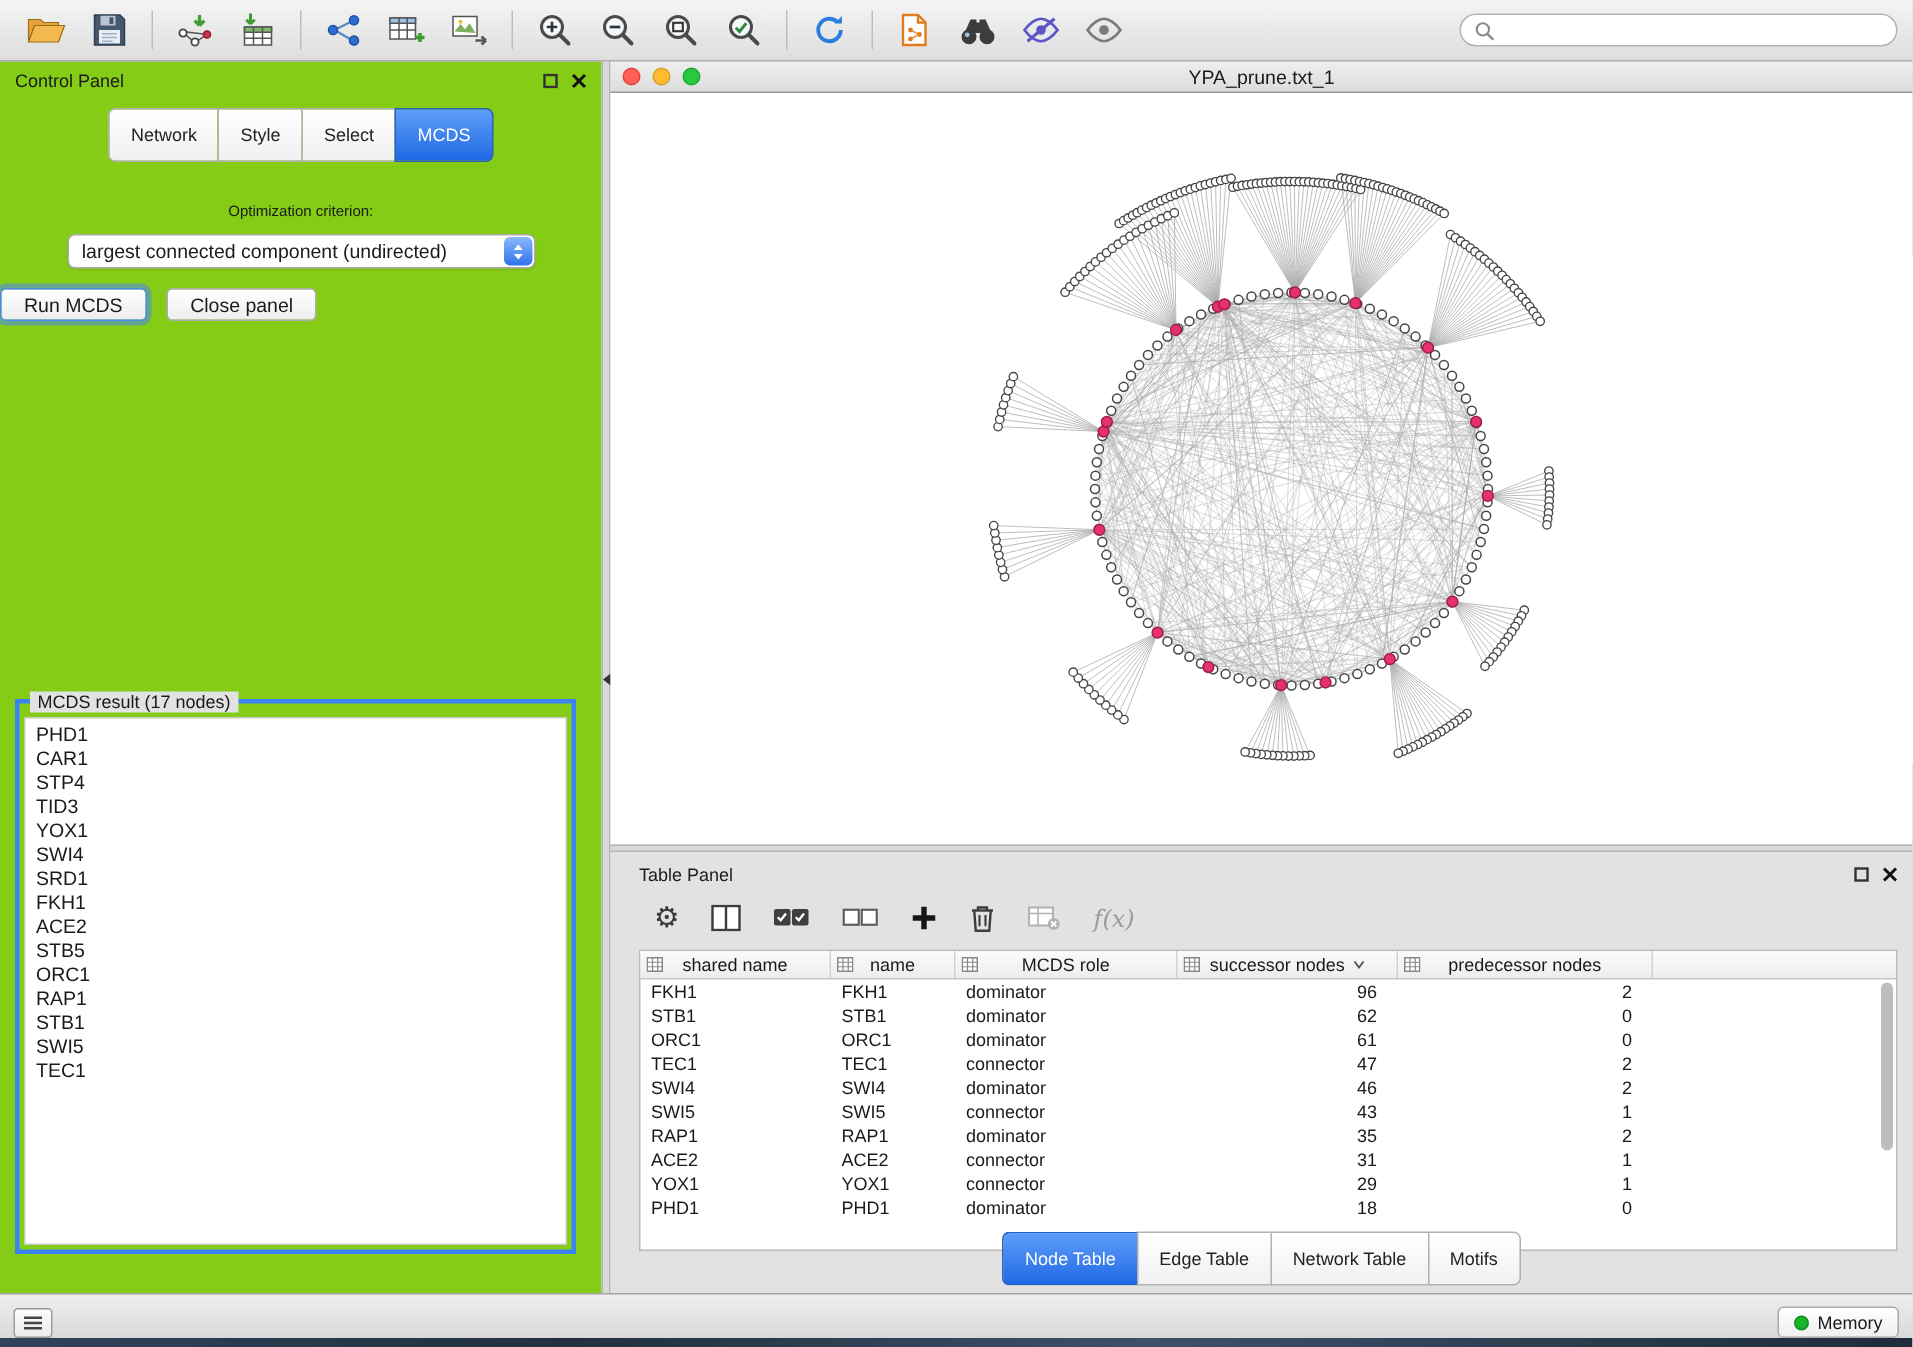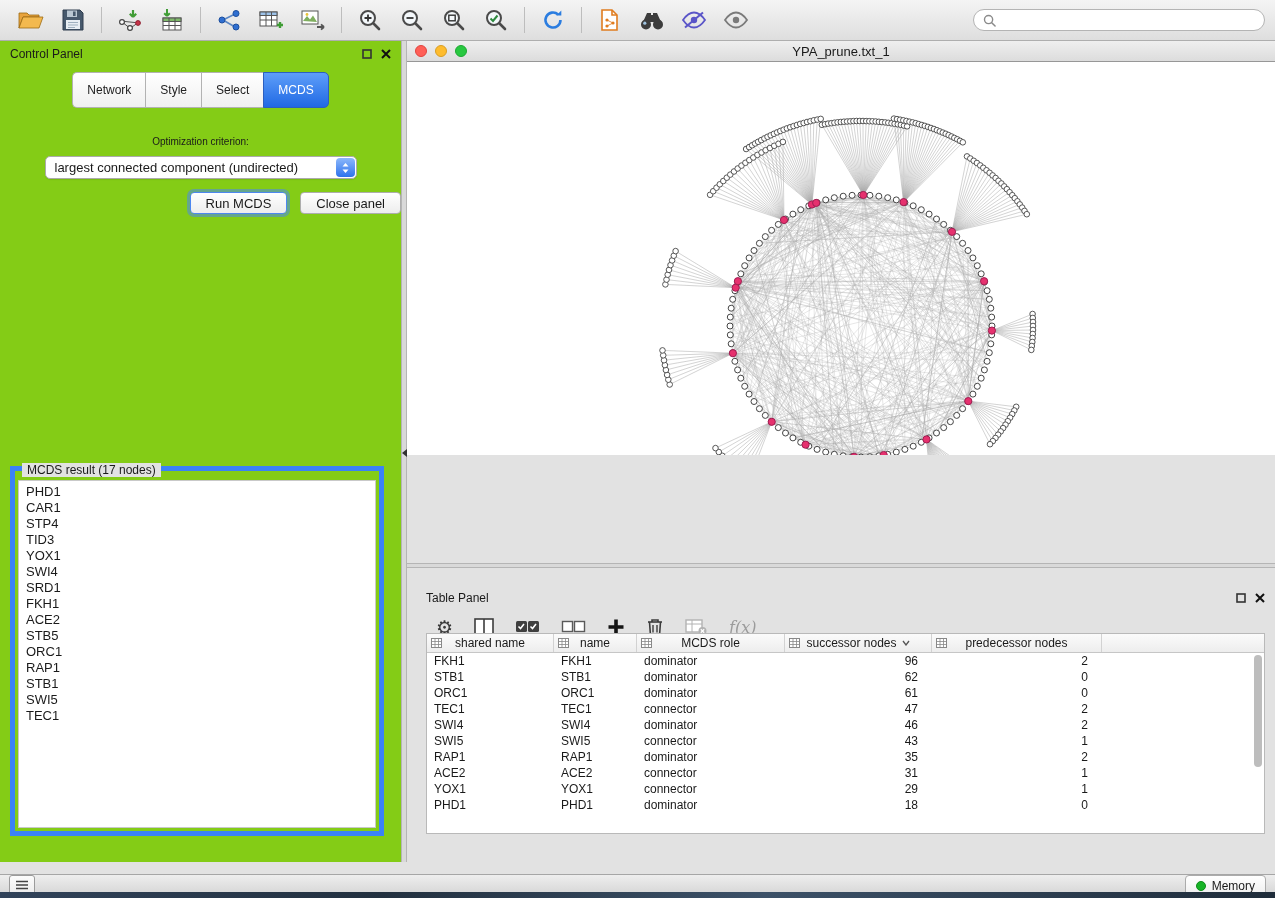--- a/index.html
+++ b/index.html
@@ -23,65 +23,65 @@
 .hdr-buttons{margin-left:auto;display:flex;align-items:center;gap:9px}
 .icon-btn{border:none;background:none;display:flex;align-items:center;cursor:pointer;padding:0}
 .seg-row{display:flex;justify-content:center;margin-top:5px}
 .seg{height:36px;display:flex;align-items:center;padding:0 14px;font-size:12px;background:linear-gradient(#ffffff,#f0f0f0);border:1px solid #b2b2b2;border-right:none;cursor:pointer;color:#222}
 .seg:first-child{border-radius:5px 0 0 5px}
 .seg:last-child{border-radius:0 5px 5px 0;border-right:1px solid #b2b2b2}
 .seg.active{background:linear-gradient(#5e9ef9,#2069e4);color:#fff;border-color:#2b5fc0}
 .opt-label{text-align:center;margin-top:28px;font-size:10px}
 .combo{width:312px;height:23px;margin:9px auto 0;background:#fff;border:1px solid #ababab;border-radius:5px;position:relative;display:flex;align-items:center;padding:0 26px 0 9px;font-size:13px;cursor:pointer;box-shadow:0 1px 1px rgba(0,0,0,.08)}
 .combo-cap{position:absolute;right:1px;top:1px;bottom:1px;width:19px;border-radius:4px;background:linear-gradient(#8cb8fb,#2e72ec);display:flex;align-items:center;justify-content:center}
-.btn-row{display:flex;justify-content:flex-end;gap:13px;margin-top:13px}
+.btn-row{display:flex;justify-content:flex-start;gap:13px;margin-top:13px}
 .mac-btn{height:22px;padding:0 15px;font-size:13px;background:linear-gradient(#ffffff,#ededed);border:1px solid #adadad;border-radius:4px;cursor:pointer}
 .mac-btn.focused{box-shadow:0 0 0 3px rgba(77,135,240,.55);border-color:#4d87f0}
-.result-box{position:absolute;left:10px;right:17px;top:425px;bottom:26px;border:5px solid #3b82f6}
+.result-box{position:absolute;left:10px;right:17px;top:425px;bottom:26px;border:3px solid #3b82f6}
 .result-legend{position:absolute;top:-8px;left:7px;background:#e2e2e2;padding:0 5px;font-size:12px}
 .result-list{position:absolute;left:3px;right:3px;top:9px;bottom:3px;background:#fff;border:1px solid #c9c9c9;overflow:hidden;padding:3px 7px;font-size:13px}
 .result-item{height:16px;line-height:16px}
 
 
 .v-splitter{position:absolute;top:0;bottom:0;left:401px;width:6px;background:#d9d9d9;border-left:1px solid #b5b5b5;border-right:1px solid #b5b5b5;cursor:col-resize}
 .collapse-arrow{position:absolute;top:408px;left:0;width:0;height:0;border-top:4px solid transparent;border-bottom:4px solid transparent;border-right:5px solid #333}
 .h-splitter{position:absolute;top:522px;left:0;right:0;height:5px;background:#d9d9d9;border-top:1px solid #b5b5b5;border-bottom:1px solid #b5b5b5;cursor:row-resize}
 
 
 .right-area{position:absolute;top:0;bottom:0;left:407px;right:0}
-.network-window{position:absolute;top:0;left:0;right:0;height:414px}
+.network-window{position:absolute;top:0;left:0;right:0;height:522px}
 .net-titlebar{position:relative;height:21px;background:linear-gradient(#efefef,#dcdcdc);border-bottom:1px solid #979797;display:flex;align-items:center;gap:8px;padding:0 8px}
 .tl{width:12px;height:12px;border-radius:50%;cursor:pointer}
 .tl.red{background:#ff5f57;border:1px solid #e0443e}
 .tl.yellow{background:#febc2e;border:1px solid #d89e24}
 .tl.green{background:#28c840;border:1px solid #1da832}
 .net-title{position:absolute;left:0;right:0;text-align:center;font-size:13px;pointer-events:none}
 .net-canvas{position:absolute;top:21px;left:0;right:0;bottom:0;background:#fff;overflow:hidden}
 
 
 .table-panel{position:absolute;top:527px;left:0;right:0;bottom:0;background:#e2e2e2}
-.table-panel .panel-header{padding:0 10px 0 19px;height:24px;margin-top:18px}
+.table-panel .panel-header{padding:0 10px 0 19px;height:24px;margin-top:3px}
 .table-toolbar{height:34px;display:flex;align-items:center;gap:21px;padding-left:29px}
 .tt-btn{border:none;background:none;display:flex;align-items:center;cursor:pointer;padding:0}
 .gear-glyph{font-size:19px;color:#3a3a3a;line-height:1}
 .fx-label{font-family:"DejaVu Serif","Liberation Serif",serif;font-style:italic;font-size:16px;color:#9b9b9b}
 .table-wrap{position:absolute;left:19px;right:10px;top:65px;bottom:28px;background:#fff;border:1px solid #b9b9b9}
 .thead{display:flex;height:19px;background:linear-gradient(#fbfbfb,#ededed);border-bottom:1px solid #c6c6c6}
 .th{position:relative;display:flex;align-items:center;justify-content:center;font-size:12px;border-right:1px solid #d2d2d2;cursor:pointer;gap:5px}
 .th .hicon{position:absolute;left:4px;top:4px}
 .tr{display:flex;height:16px;align-items:center;cursor:pointer}
 .td{font-size:12px;padding-left:7px;white-space:nowrap;overflow:hidden}
 .td.num{text-align:right;padding-right:14px;padding-left:0}
 .col0{width:127px}.col1{width:83px}.col2{width:148px}.col3{width:147px}.col4{width:170px}
 .vscroll{position:absolute;top:20px;right:1px;bottom:1px;width:10px}
 .vthumb{position:absolute;top:1px;right:1px;width:8px;height:112px;border-radius:4px;background:#bdbdbd;cursor:pointer}
 .table-tabs{position:absolute;bottom:5px;left:0;right:0;display:flex;justify-content:center}
 
 
-.statusbar{position:absolute;left:0;right:0;bottom:6px;height:18px;background:linear-gradient(#eeeeee,#d9d9d9);border-top:1px solid #a6a6a6;display:flex;align-items:flex-start;padding:0 9px}
+.statusbar{position:absolute;left:0;right:0;bottom:6px;height:30px;background:linear-gradient(#eeeeee,#d9d9d9);border-top:1px solid #a6a6a6;display:flex;align-items:flex-end;padding:0 9px}
 .sb-menu{width:26px;height:20px;border:1px solid #9b9b9b;border-radius:3px;background:linear-gradient(#fcfcfc,#ececec);display:flex;align-items:center;justify-content:center;cursor:pointer}
 .memory-btn{margin-left:auto;height:21px;display:flex;align-items:center;gap:6px;border:1px solid #ababab;border-radius:4px;background:linear-gradient(#ffffff,#efefef);padding:0 10px;font-size:12px;cursor:pointer}
 .mem-dot{width:10px;height:10px;border-radius:50%;background:#17b427;border:1px solid #0f8c1c}
 .wallpaper{position:absolute;left:0;right:0;bottom:0;height:6px;background:linear-gradient(90deg,#31435a 0%,#22303f 30%,#3c5168 60%,#1f2c3a 100%)}
 </style>
 </head>
 <body>
 
 <div class="toolbar">
   <button class="tb-btn">
@@ -1506,20 +1506,26 @@
               <div class="td col2">dominator</div>
               <div class="td col3 num">18</div>
               <div class="td col4 num">0</div>
             </div>
           </div>
         <div class="vscroll">
             <div class="vthumb"></div>
           </div>
       </div>
 
+      <div class="table-tabs seg-row" id="table-tabs" style="margin-top:0">
+          <div class="seg active">Node Table</div>
+          <div class="seg">Edge Table</div>
+          <div class="seg">Network Table</div>
+          <div class="seg">Motifs</div>
+        </div>
     </div>
   </div>
 </div>
 
 <div class="statusbar">
   <button class="sb-menu">
     <svg width="14" height="10">
         <path d="M1 1.5h12M1 5h12M1 8.5h12" stroke="#444" stroke-width="1.6"></path>
       </svg>
   </button>

